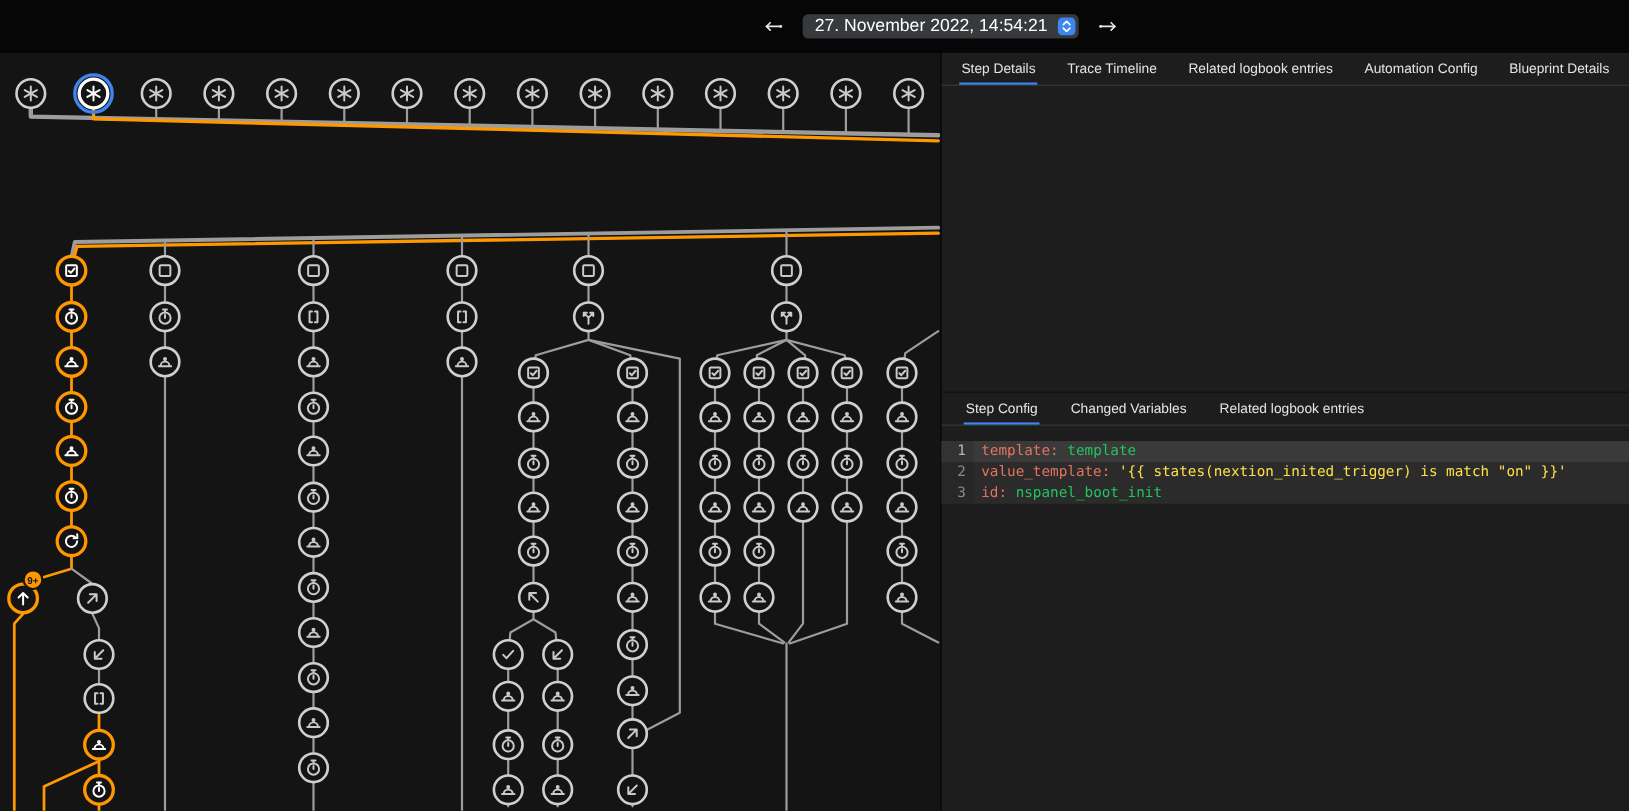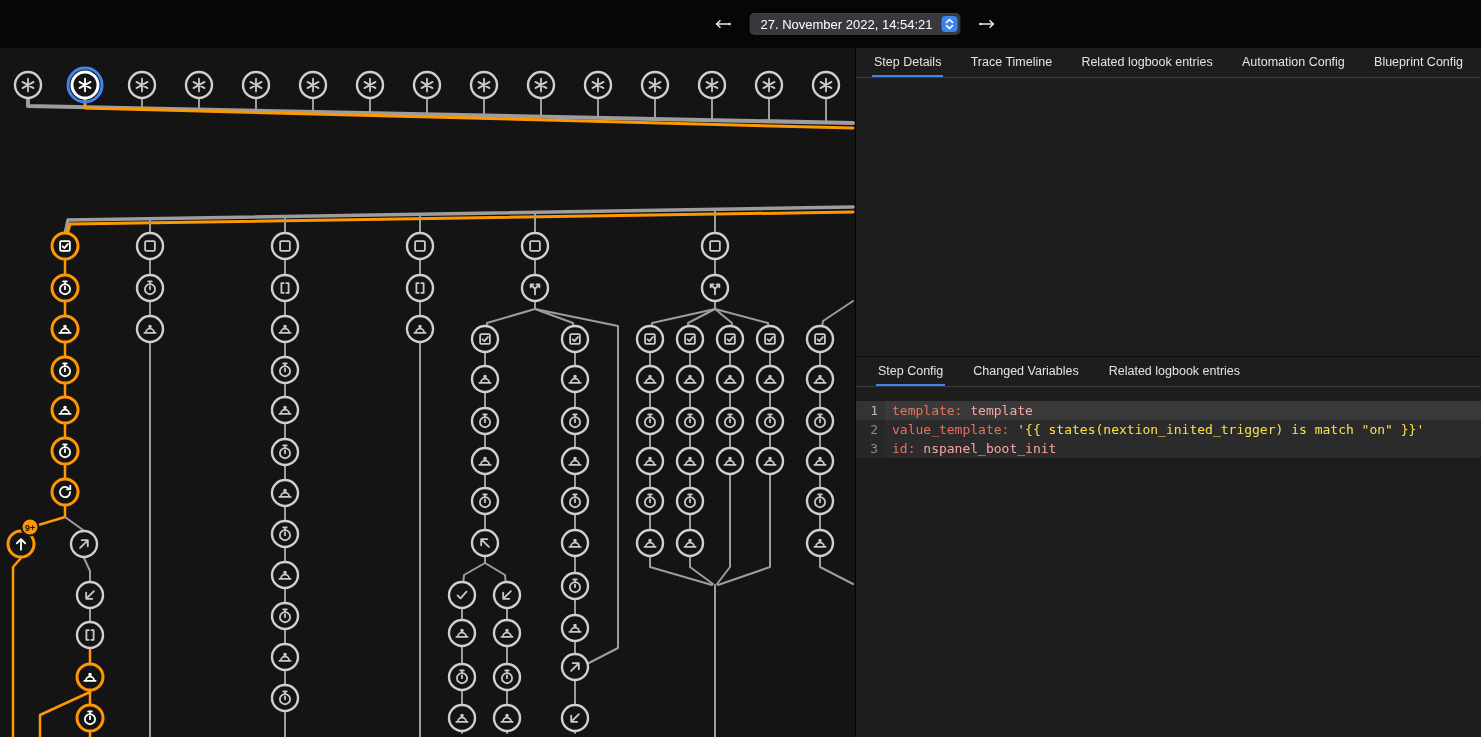--- a/index.html
+++ b/index.html
@@ -10,21 +10,21 @@
   }
   
   .topbar{position:absolute;top:0;left:0;width:1481px;height:48px;background:#060606;z-index:50;}
   .topbar-controls{position:absolute;top:0;left:855px;transform:translateX(-50%);height:48px;display:flex;align-items:center;gap:15px;}
   .nav-btn{background:none;border:none;padding:2px;cursor:pointer;display:flex;align-items:center;}
   .nav-btn svg{display:block}
   .nav-btn path,.nav-btn circle{stroke:#e8e8e8;stroke-width:1.8;fill:none;stroke-linecap:round}
   .nav-btn circle{fill:#e8e8e8;stroke:none}
   .run-select{height:22px;background:#37393c;border-radius:5px;display:flex;align-items:center;
     padding:0 3px 0 11px;gap:9px;box-shadow:0 0 0 .5px rgba(0,0,0,.6), inset 0 .5px 0 rgba(255,255,255,.08);cursor:pointer;}
-  .run-select .value{color:#fff;font-size:13px;white-space:nowrap;}
+  .run-select .value{color:#fff;font-size:16px;white-space:nowrap;}
   .stepper{width:16px;height:16px;background:var(--primary,#3d85f0);border-radius:4px;display:flex;flex-direction:column;align-items:center;justify-content:center;gap:1px;}
   .stepper svg{display:block}
   .stepper path{stroke:#fff;stroke-width:1.6;fill:none;stroke-linecap:round;stroke-linejoin:round}
   
   .graph{position:absolute;left:0;top:0;width:855px;height:737px;background:#141414;}
   .graph svg{display:block}
   .eg{stroke:#9d9d9d;fill:none}
   .eo{stroke:var(--track,#ff9800);fill:none}
   .edge{stroke-linecap:round;stroke-linejoin:round}
   .node{cursor:pointer}
@@ -47,21 +47,21 @@
   .bottom{position:absolute;top:308px;left:0;right:0;bottom:0;border-top:1px solid #101010;}
   
   .codewrap{margin-top:14px;background:#2b2b2b;font-family:"DejaVu Sans Mono",monospace;font-size:13px;line-height:19px;color:#d8d8d8;}
   .code-line{display:flex;}
   .code-line.active{background:#3a3a3a;}
   .gut{width:22px;text-align:right;padding-right:7px;color:#8a8a8a;background:#272727;flex:none;user-select:none;}
   .code-line.active .gut{background:#333333;color:#b5b5b5;}
   .lc{padding-left:7px;white-space:pre;}
   .tok-key{color:#e5735f;}
   .tok-string{color:#fde047;}
-  .tok-plain{color:#fca5a5;margin-top:9px;}
+  .tok-plain{color:#22c55e;margin-top:9px;}
 </style>
 </head>
 <body>
 
 <div class="graph">
   <svg id="trace-svg" width="855" height="737" viewBox="0 0 855 737" xmlns="http://www.w3.org/2000/svg">
       <line x1="28" y1="98" x2="28" y2="106" class="edge eg" stroke-width="2"></line>
       <line x1="142" y1="98" x2="142" y2="108.3484" class="edge eg" stroke-width="2"></line>
       <line x1="199" y1="98" x2="199" y2="109.5226" class="edge eg" stroke-width="2"></line>
       <line x1="256" y1="98" x2="256" y2="110.6968" class="edge eg" stroke-width="2"></line>
@@ -818,21 +818,21 @@
     </button>
   </div>
 </div>
 
 <div class="panel">
   <div class="tabbar spread" id="tabs-top">
       <div class="tab active">Step Details</div>
       <div class="tab">Trace Timeline</div>
       <div class="tab">Related logbook entries</div>
       <div class="tab">Automation Config</div>
-      <div class="tab">Blueprint Config</div>
+      <div class="tab">Blueprint Details</div>
     </div>
   <div class="bottom">
     <div class="tabbar left" id="tabs-bottom">
         <div class="tab active">Step Config</div>
         <div class="tab">Changed Variables</div>
         <div class="tab">Related logbook entries</div>
       </div>
     <div class="codewrap" id="code-block">
         <div class="code-line active">
           <span class="gut">1</span>

